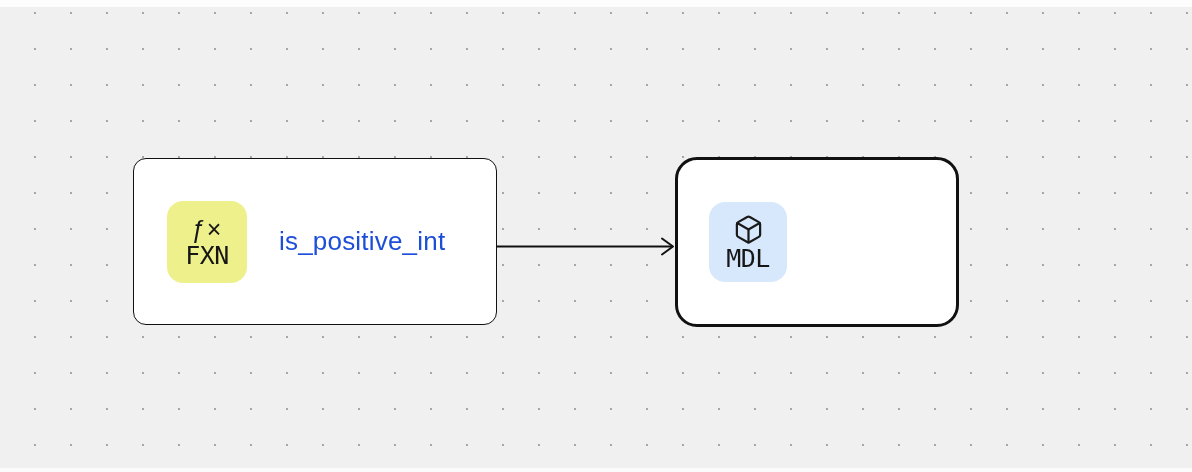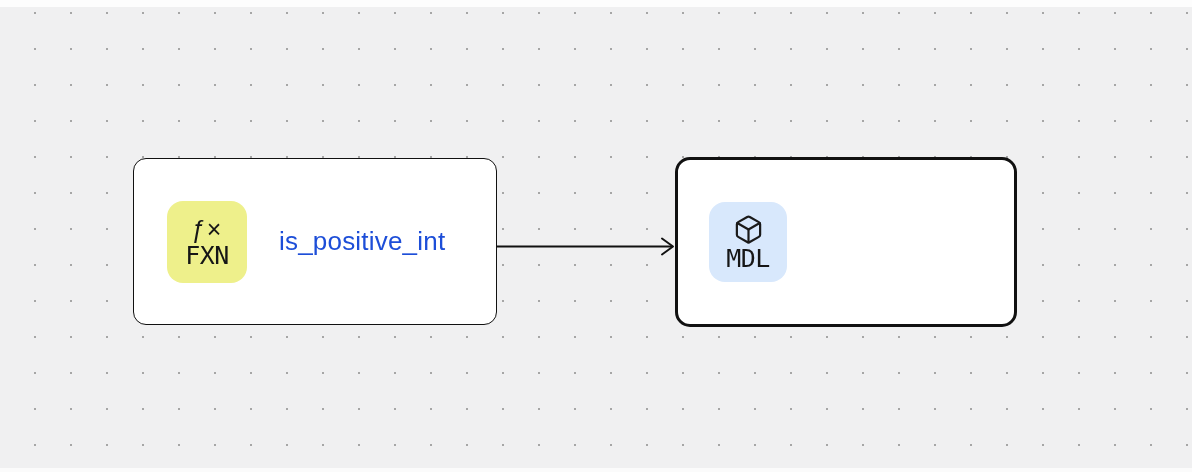--- a/index.html
+++ b/index.html
@@ -35,24 +35,24 @@
     border-radius: 13px;
     cursor: pointer;
   }
   .node.function {
     left: 133px; top: 158px;
     width: 364px; height: 167px;
     padding-left: 33px;
   }
   .node.model {
     left: 675px; top: 157px;
-    width: 342px; height: 170px;
+    width: 284px; height: 170px;
     padding-left: 31px;
     border-width: 3.5px;
-    border-radius: 15px;
+    border-radius: 22px;
   }
 
   .badge {
     width: 80px; height: 82px;
     border-radius: 16px;
     display: flex;
     flex-direction: column;
     align-items: center;
     justify-content: center;
     flex: 0 0 auto;

